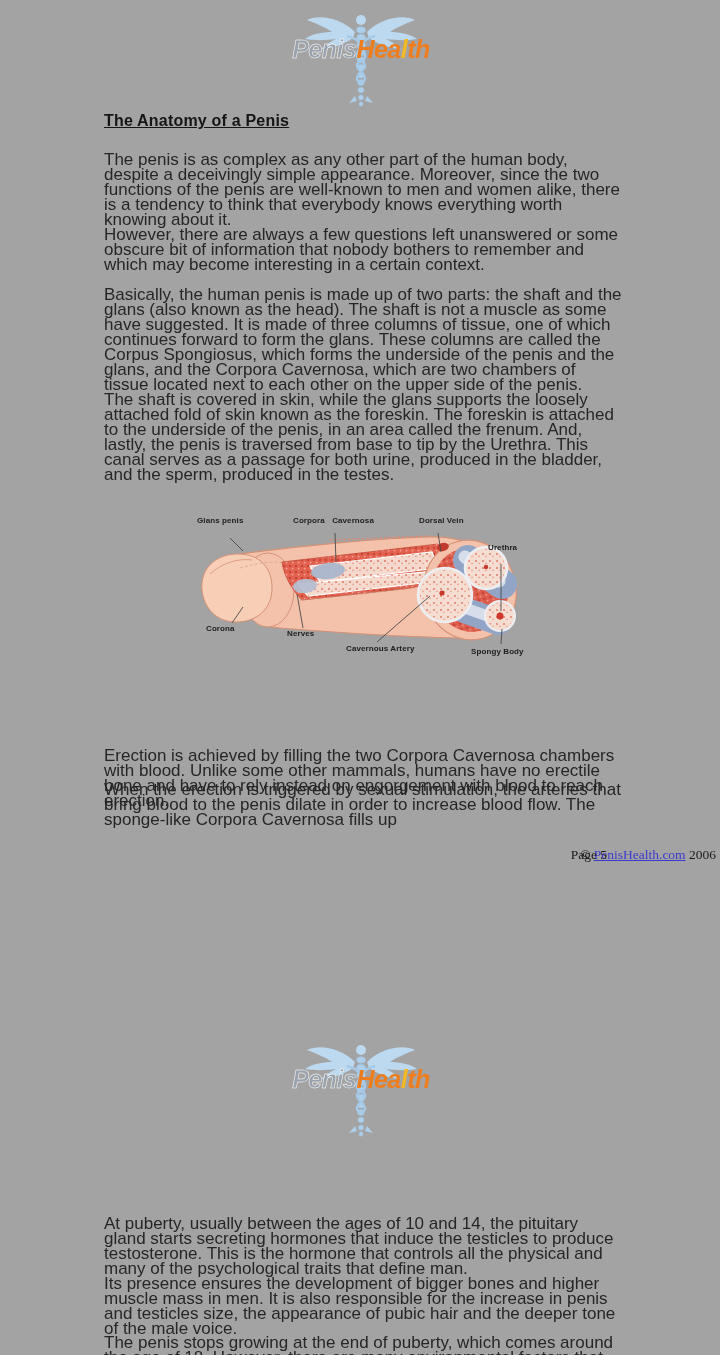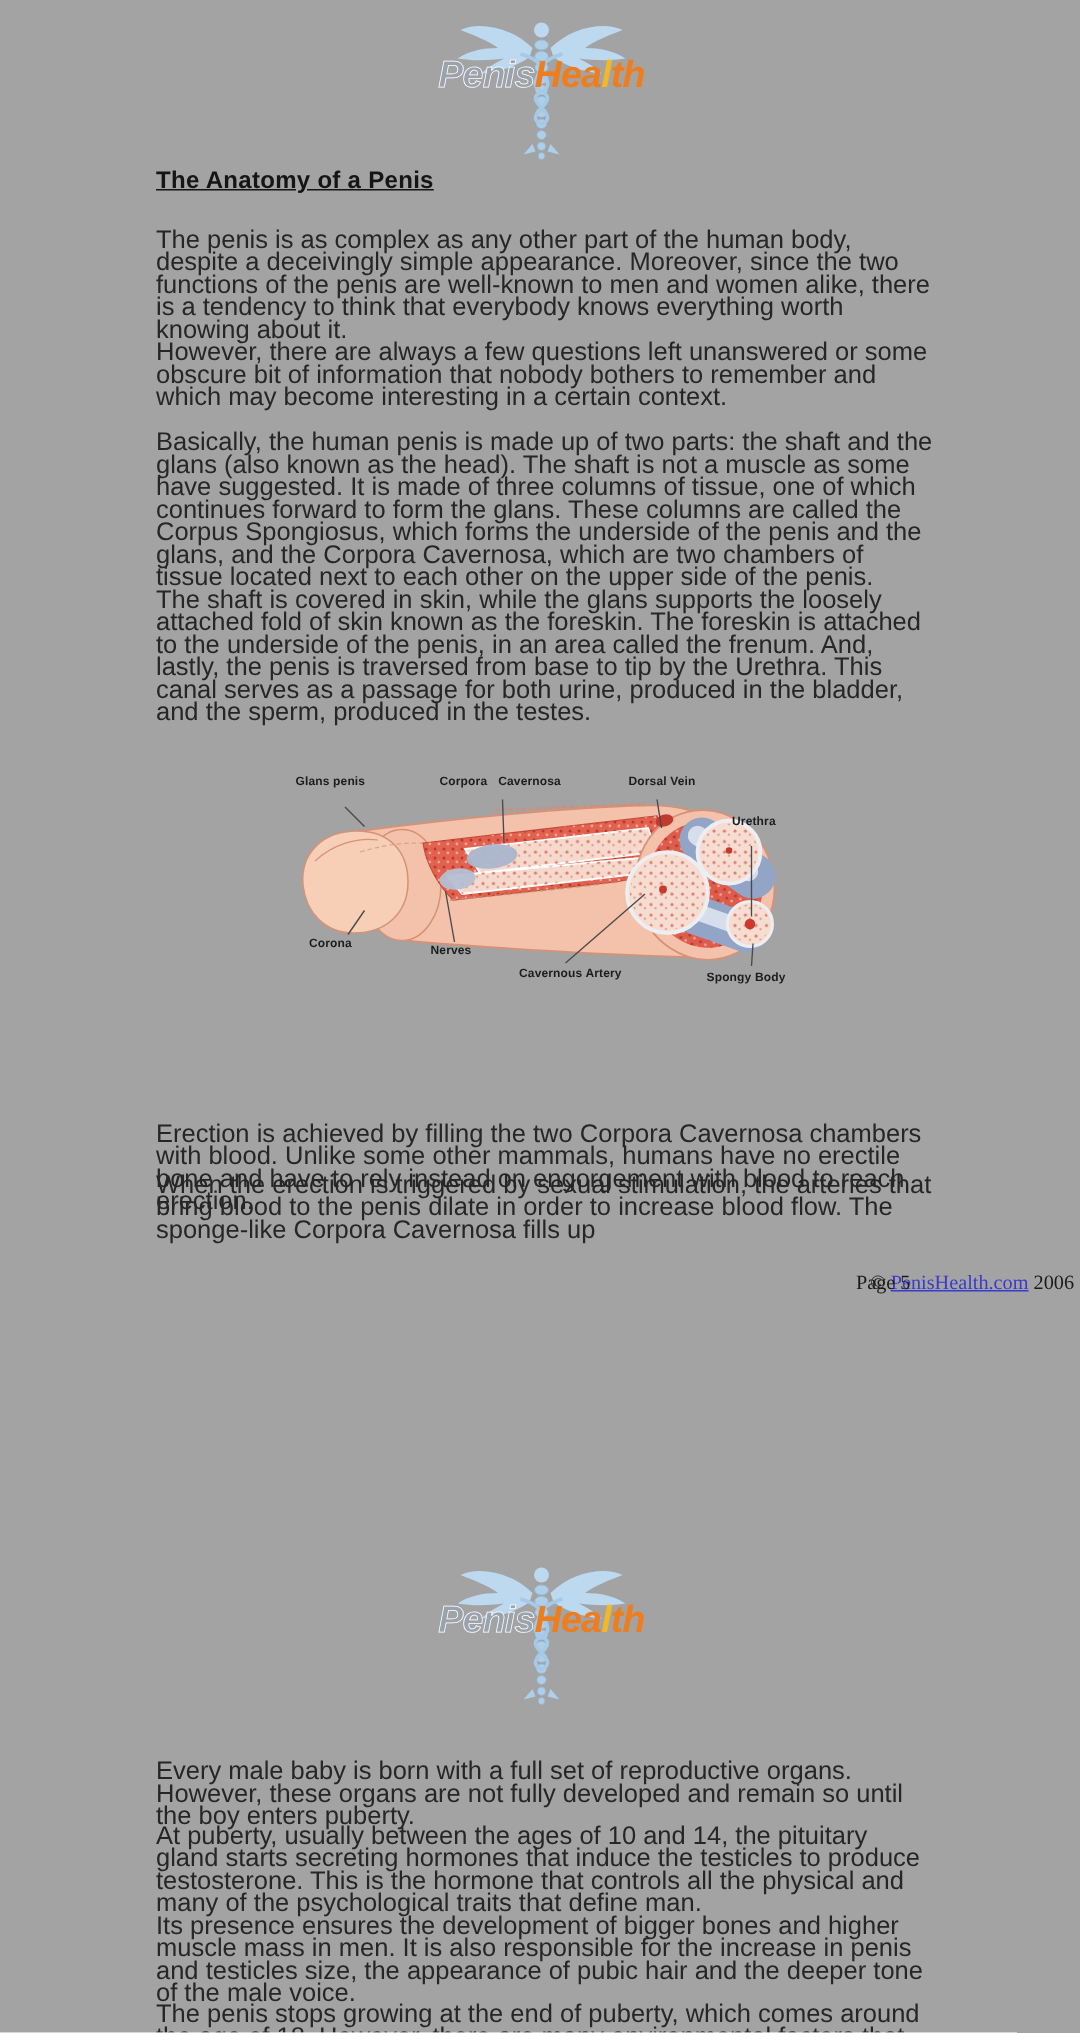--- a/index.html
+++ b/index.html
@@ -188,18 +188,17 @@
         <ellipse cx="86" cy="96" rx="2.0" ry="2.2"></ellipse>
       </g>
       <path d="M 80,88 L 74,95 L 82,93 Z" fill="#aecfe9"></path>
       <path d="M 92,88 L 98,95 L 90,93 Z" fill="#aecfe9"></path>
       <path d="M 72,28 C 100,36 72,46 86,53 C 100,60 72,68 86,75" stroke="#a5c9e6" stroke-width="2.4" fill="none"></path>
       <path d="M 100,28 C 72,36 100,46 86,53 C 72,60 100,68 86,75" stroke="#a5c9e6" stroke-width="2.4" fill="none"></path>
       <text x="86" y="50" text-anchor="middle" font-family="Liberation Sans, sans-serif" font-size="25" font-weight="bold" font-style="italic" letter-spacing="-0.5"><tspan fill="#9aa3ad" stroke="#ffffff" stroke-width="0.5">Penis</tspan><tspan fill="#ee7d1e">Hea</tspan><tspan fill="#f3b825">l</tspan><tspan fill="#ee7d1e">th</tspan></text>
     </svg>
   </div>
 
-  <p class="para" style="top:1173px">Every male baby is born with a full set of reproductive organs. However, these organs are not fully developed and remain so until the boy enters puberty.</p>
   <p class="para" style="top:1216px">At puberty, usually between the ages of 10 and 14, the pituitary gland starts secreting hormones that induce the testicles to produce testosterone. This is the hormone that controls all the physical and many of the psychological traits that define man.</p>
   <p class="para" style="top:1276px">Its presence ensures the development of bigger bones and higher muscle mass in men. It is also responsible for the increase in penis and testicles size, the appearance of pubic hair and the deeper tone of the male voice.</p>
   <p class="para" style="top:1335px">The penis stops growing at the end of puberty, which comes around the age of 18. However, there are many environmental factors that may delay or accelerate the onset</p>
 
 </div>
 
 </body></html>

